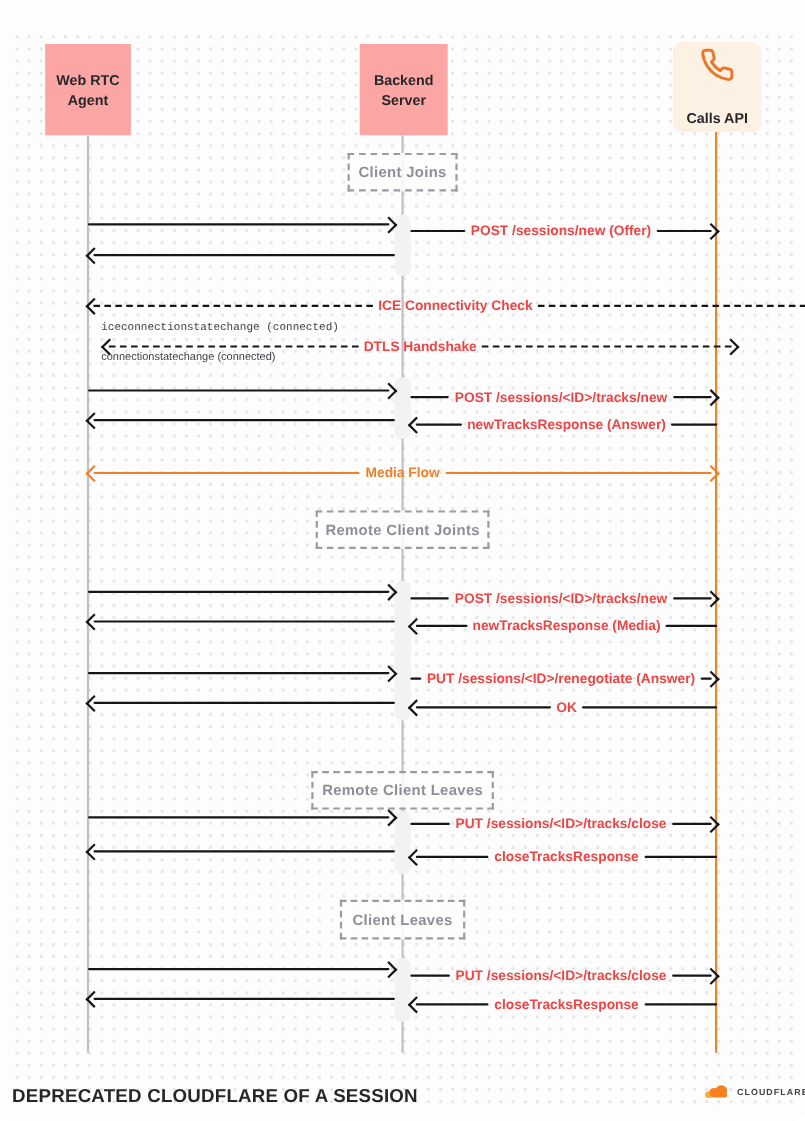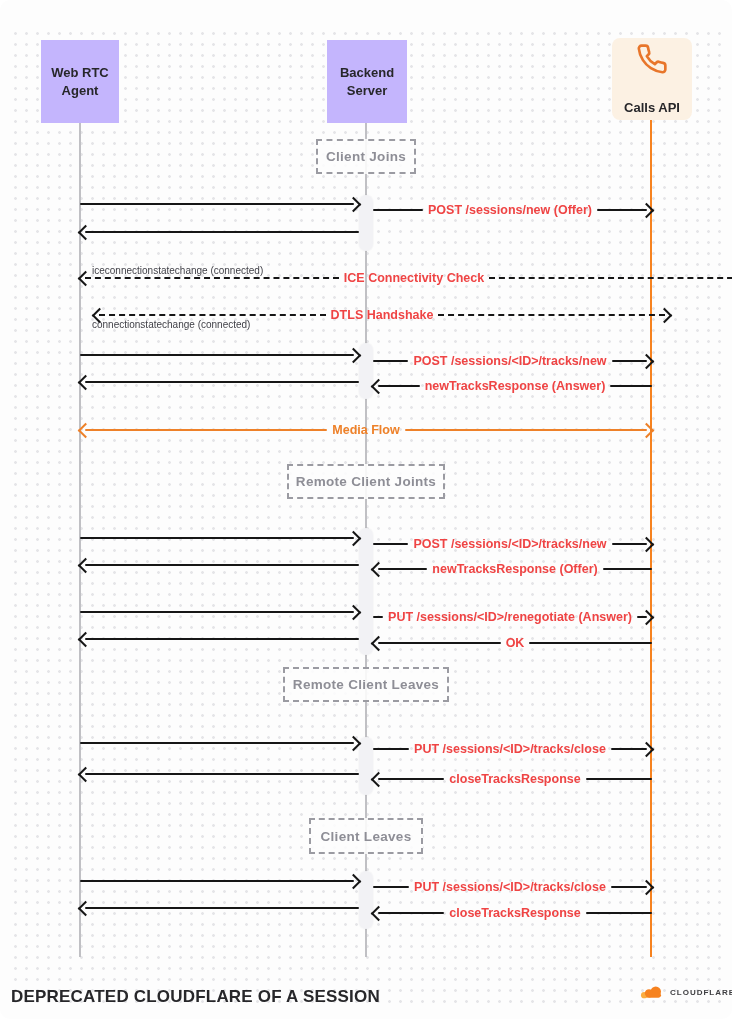--- a/index.html
+++ b/index.html
@@ -11,21 +11,21 @@
   .dots{
     position:absolute;left:10px;right:10px;top:28px;bottom:10px;
     background-image:radial-gradient(circle,#e5e5e8 1.3px,transparent 1.5px);
     background-size:11px 11px;
     pointer-events:none;
   }
   
   .actor{
     position:absolute;display:flex;align-items:center;justify-content:center;
     text-align:center;font-weight:700;font-size:13px;line-height:1.35;color:#27272a;
-    background:#c4b5fd;
+    background:#fca5a5;
   }
   .actor.calls{
     background:#fcf1e3;border-radius:8px;flex-direction:column;gap:23px;
   }
   
   .lifeline{position:absolute;width:2px;background:#c0c0c4;}
   .lifeline.orange{background:#f6821f;}
   
   .activation{
     position:absolute;left:359px;width:14px;background:#f2f2f5;
@@ -91,21 +91,21 @@
     </span>
     <span>Calls API</span>
   </div>
 
   <div class="section-box" style="top:139px;width:96px;height:31px;">
     <span>Client Joins</span>
   </div>
   <div class="section-box" style="top:464px;width:154px;height:31px;">
     <span>Remote Client Joints</span>
   </div>
-  <div class="section-box" style="top:667px;width:162px;height:31px;">
+  <div class="section-box" style="top:701px;width:162px;height:31px;">
     <span>Remote Client Leaves</span>
   </div>
   <div class="section-box" style="top:818px;width:110px;height:32px;">
     <span>Client Leaves</span>
   </div>
 
   <div class="msg" style="left:80px;width:279px;top:196px;">
       <span class="line"></span>
       <span class="chev r"></span>
     </div>
@@ -121,21 +121,21 @@
       <span class="line"></span>
     </div>
 
   <div class="msg" style="left:80px;width:668px;top:270px;">
       <span class="chev l"></span>
       <span class="dline"></span>
       <span class="mlabel">ICE Connectivity Check</span>
       <span class="dline"></span>
       <span class="chev r"></span>
     </div>
-  <span class="sub" style="left:92px;top:265px;">iceconnectionstatechange (connected)</span>
+  <span class="sub" style="left:92px;top:293px;font-family:Liberation Mono, monospace;">iceconnectionstatechange (connected)</span>
 
   <div class="msg" style="left:94px;width:576px;top:307px;">
       <span class="chev l"></span>
       <span class="dline"></span>
       <span class="mlabel">DTLS Handshake</span>
       <span class="dline"></span>
       <span class="chev r"></span>
     </div>
   <span class="sub" style="left:92px;top:319px;">connectionstatechange (connected)</span>
 
@@ -180,21 +180,21 @@
       <span class="chev r"></span>
     </div>
 
   <div class="msg" style="left:80px;width:279px;top:557px;">
       <span class="chev l"></span>
       <span class="line"></span>
     </div>
   <div class="msg" style="left:373px;width:279px;top:561px;">
       <span class="chev l"></span>
       <span class="line"></span>
-      <span class="mlabel">newTracksResponse (Offer)</span>
+      <span class="mlabel">newTracksResponse (Media)</span>
       <span class="line"></span>
     </div>
 
   <div class="msg" style="left:80px;width:279px;top:604px;">
       <span class="line"></span>
       <span class="chev r"></span>
     </div>
   <div class="msg" style="left:373px;width:279px;top:609px;">
       <span class="line"></span>
       <span class="mlabel">PUT /sessions/&lt;ID&gt;/renegotiate (Answer)</span>

